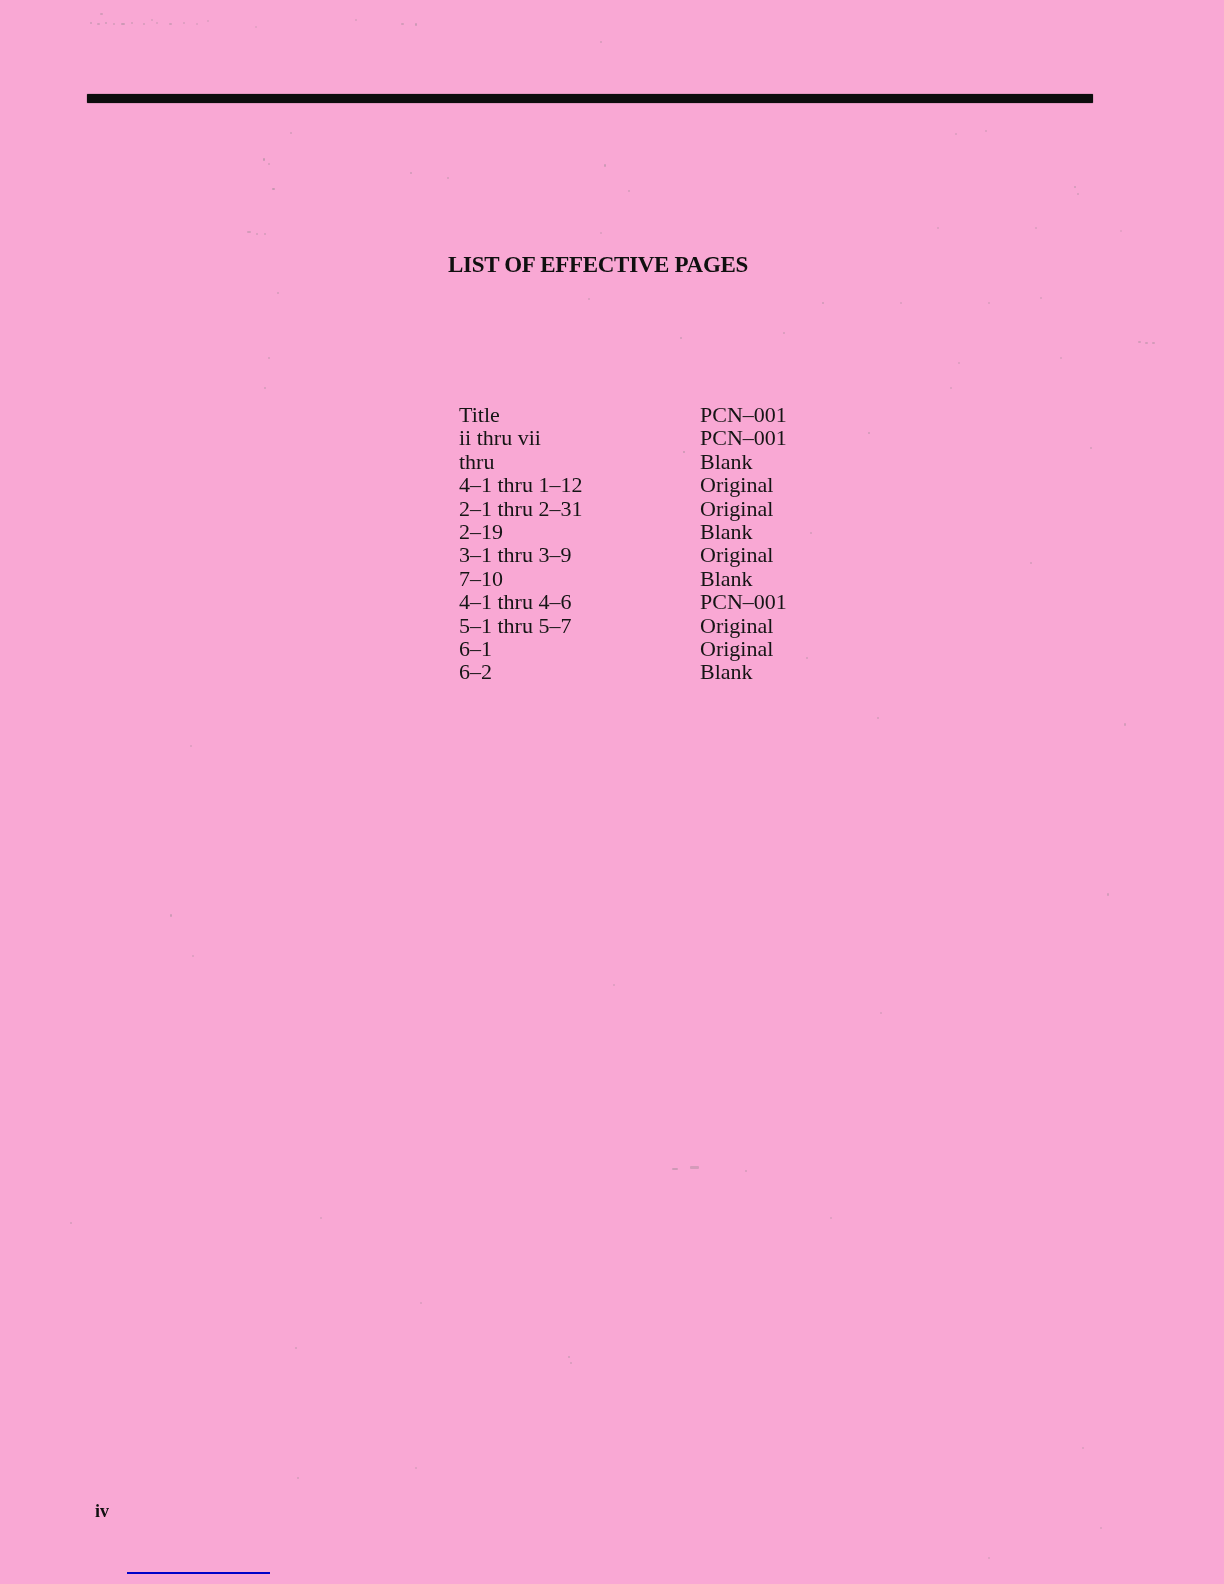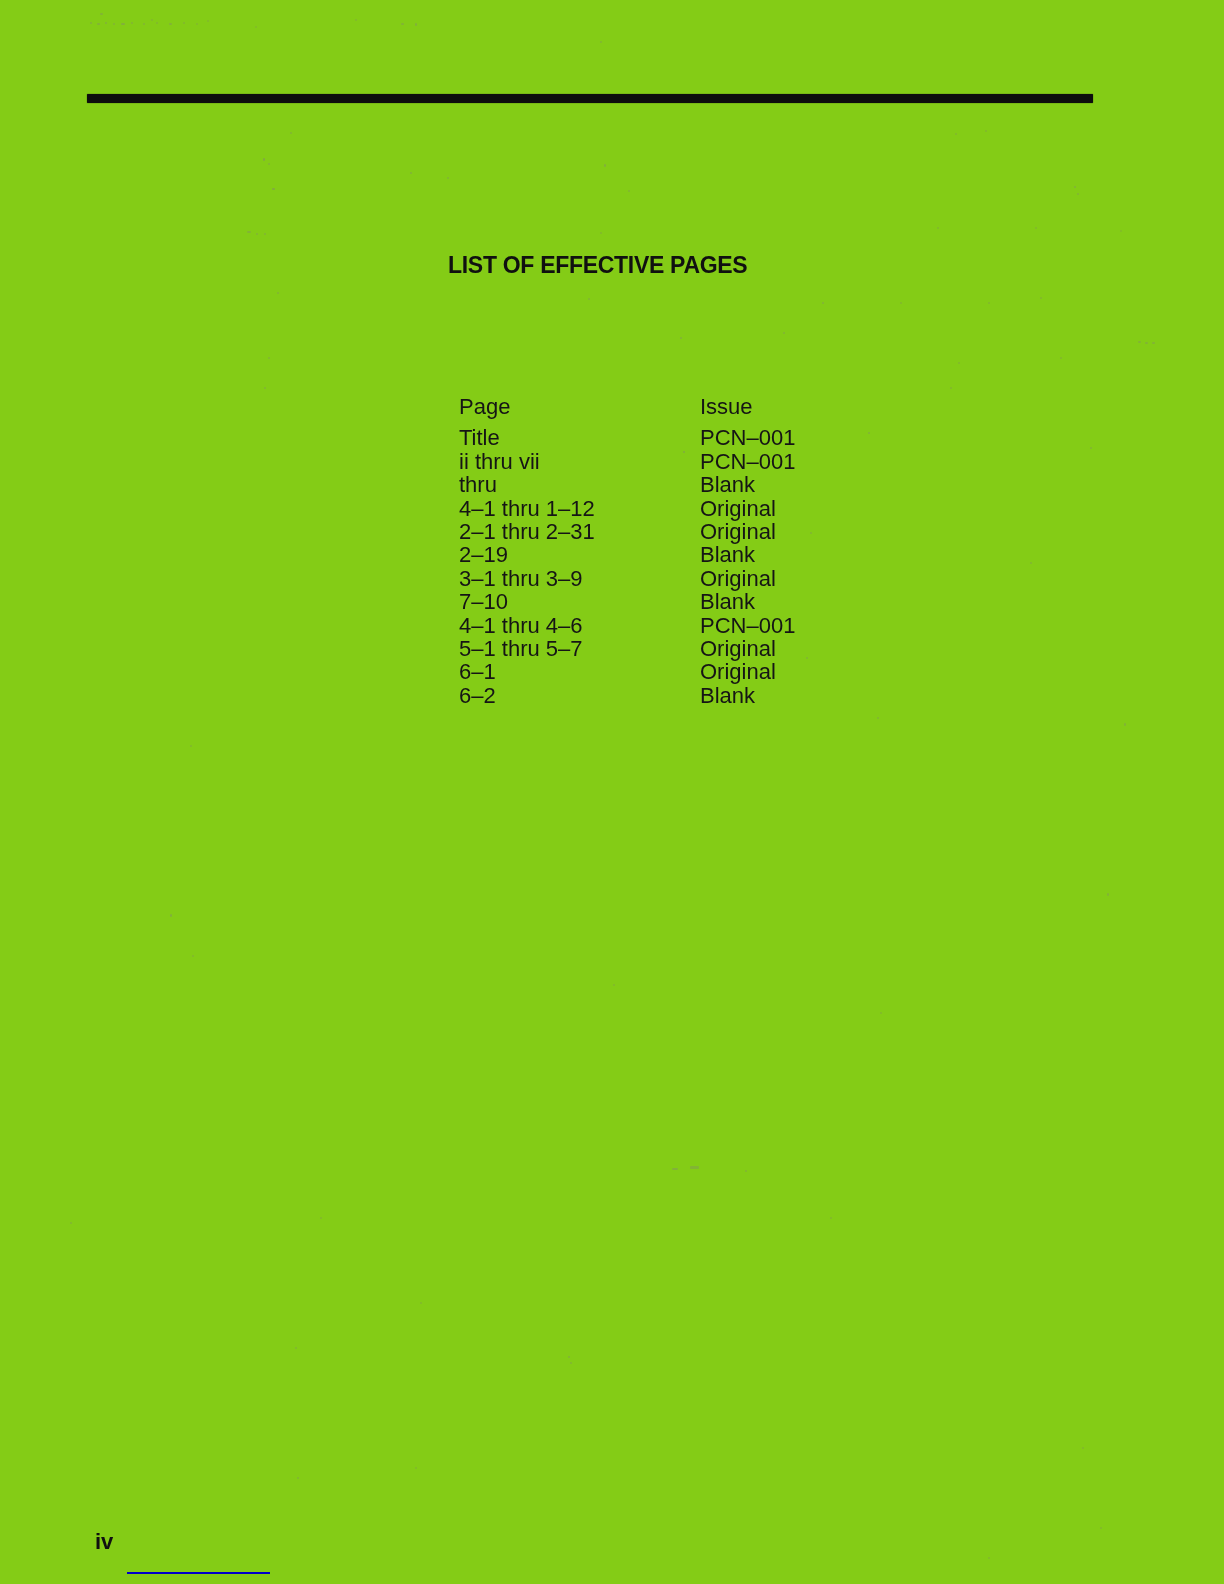--- a/index.html
+++ b/index.html
@@ -1,22 +1,22 @@
 <!DOCTYPE html>
 <html><head>
 <meta charset="utf-8">
 <style>
   html, body { margin: 0; padding: 0; background: #ffffff; }
   .sheet {
     position: relative;
     width: 1224px;
     height: 1584px;
-    background: #84cc16;
+    background: #f9a8d4;
     overflow: hidden;
-    font-family: Liberation Sans, sans-serif;
+    font-family: Liberation Serif, serif;
     color: #151515;
   }
   .top-rule {
     position: absolute;
     left: 87px;
     top: 94px;
     width: 1006px;
     height: 9px;
     background: #0d0d0d;
     border-radius: 1px;
@@ -44,24 +44,23 @@
   .lep-header, .lep-row {
     display: grid;
     grid-template-columns: 241px auto;
     white-space: nowrap;
   }
   .lep-rows { margin-top: 8px; }
   .folio {
     position: absolute;
     left: 95px;
     top: 1501px;
-    font-size: 22px;
+    font-size: 18px;
     font-weight: bold;
     color: #101010;
-    margin-top: 28px;
   }
   .footer-line {
     position: absolute;
     left: 127px;
     top: 1572px;
     width: 143px;
     height: 2px;
   }
   .speck {
     position: absolute;
@@ -72,24 +71,20 @@
 </head>
 <body>
 
 <div class="sheet">
 
   <div class="top-rule" style="background: rgb(13, 13, 13);"></div>
 
   <h1 class="doc-title">LIST OF EFFECTIVE PAGES</h1>
 
   <div class="lep-table">
-    <div class="lep-header">
-      <span>Page</span>
-      <span>Issue</span>
-    </div>
     <div class="lep-rows" id="lep-rows">
         <div class="lep-row">
           <span>Title</span>
           <span>PCN–001</span>
         </div>
         <div class="lep-row">
           <span>ii thru vii</span>
           <span>PCN–001</span>
         </div>
         <div class="lep-row">

